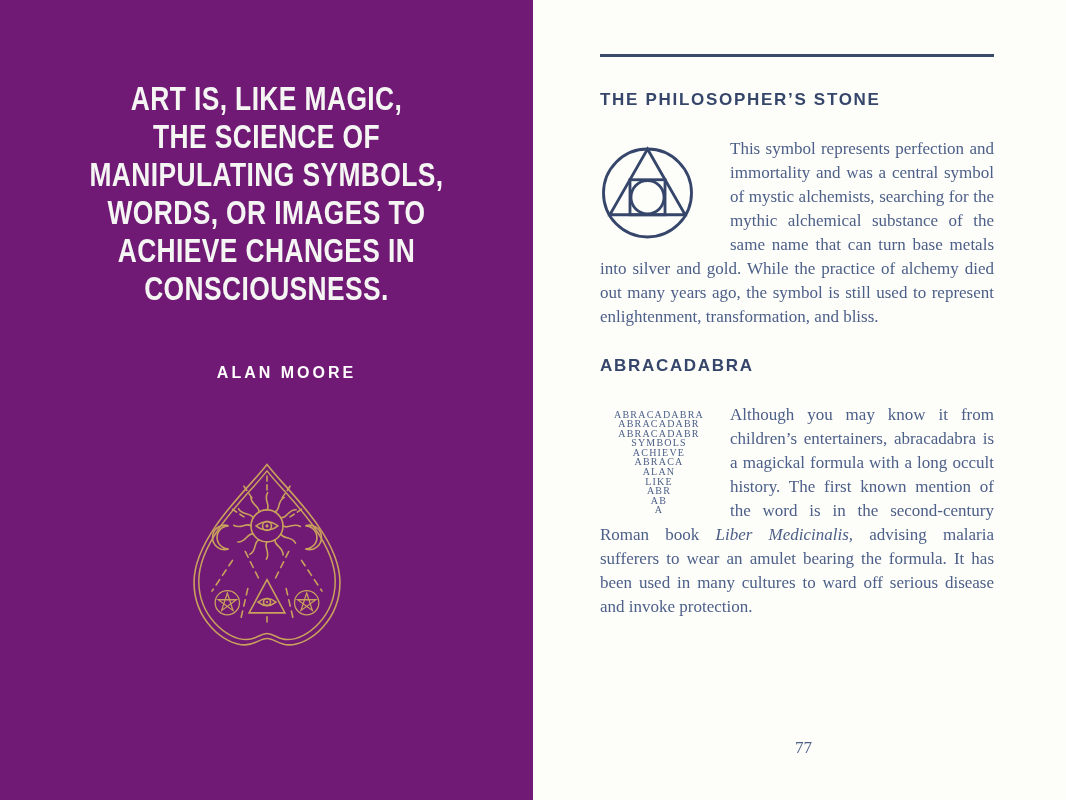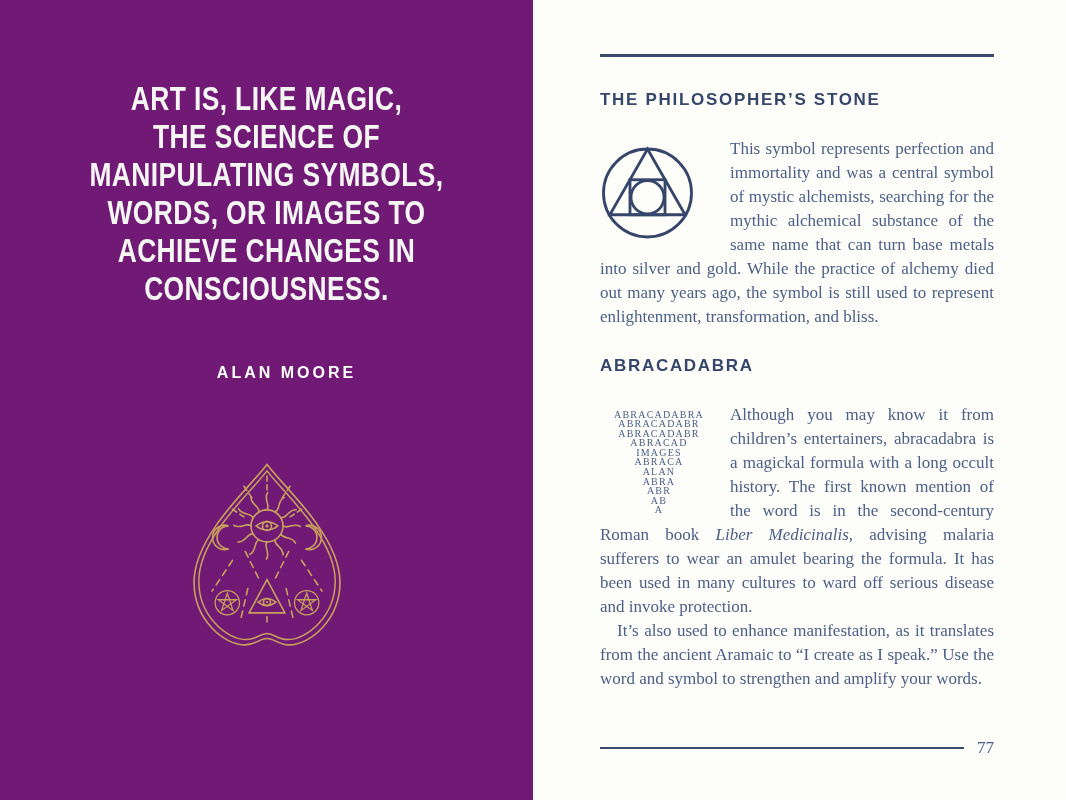--- a/index.html
+++ b/index.html
@@ -82,21 +82,21 @@
   }
   .abra-line {
     font-size: 10px;
     line-height: 9.6px;
     letter-spacing: 1.2px;
     color: #4C5F88;
     white-space: nowrap;
   }
   .page-footer {
     margin-top: auto;
-    display: flex; align-items: center;
+    display: flex; align-items: center; flex-direction: column;
   }
   .bottom-rule { flex: 1; height: 2.5px; background: #3A4A6B; }
   .page-number {
     font-family: "Liberation Serif", serif;
     font-size: 17px;
     color: #4C5F88;
     margin-left: 13px;
   }
   em { font-style: italic; }
 </style>
@@ -201,30 +201,29 @@
     <p>This symbol represents perfection and immortality and was a central symbol of mystic alchemists, searching for the mythic alchemical substance of the same name that can turn base metals into silver and gold. While the practice of alchemy died out many years ago, the symbol is still used to represent enlightenment, transformation, and bliss.</p>
   </div>
 
   <h2 class="section-heading second">ABRACADABRA</h2>
 
   <div class="section-body">
     <span class="abra-triangle">
       <span class="abra-line" style="display:block">ABRACADABRA</span>
       <span class="abra-line" style="display:block">ABRACADABR</span>
       <span class="abra-line" style="display:block">ABRACADABR</span>
-      <span class="abra-line" style="display:block">ABRACAD</span>
-      <span class="abra-line" style="display:block">IMAGES</span>
+      <span class="abra-line" style="display:block">SYMBOLS</span>
+      <span class="abra-line" style="display:block">ACHIEVE</span>
       <span class="abra-line" style="display:block">ABRACA</span>
       <span class="abra-line" style="display:block">ALAN</span>
-      <span class="abra-line" style="display:block">ABRA</span>
+      <span class="abra-line" style="display:block">LIKE</span>
       <span class="abra-line" style="display:block">ABR</span>
       <span class="abra-line" style="display:block">AB</span>
       <span class="abra-line" style="display:block">A</span>
     </span>
     <p><span>Although you may know it from children’s entertainers, abracadabra is a magickal formula with a long occult history. The first known mention of the word is in the second-century Roman book </span><em>Liber Medicinalis,</em><span> advising malaria sufferers to wear an amulet bearing the formula. It has been used in many cultures to ward off serious disease and invoke protection.</span></p>
-    <p class="indented">It’s also used to enhance manifestation, as it translates from the ancient Aramaic to “I create as I speak.” Use the word and symbol to strengthen and amplify your words.</p>
   </div>
 
   <div class="page-footer">
     <div class="bottom-rule"></div>
     <span class="page-number">77</span>
   </div>
 </div>
 
 </body></html>

